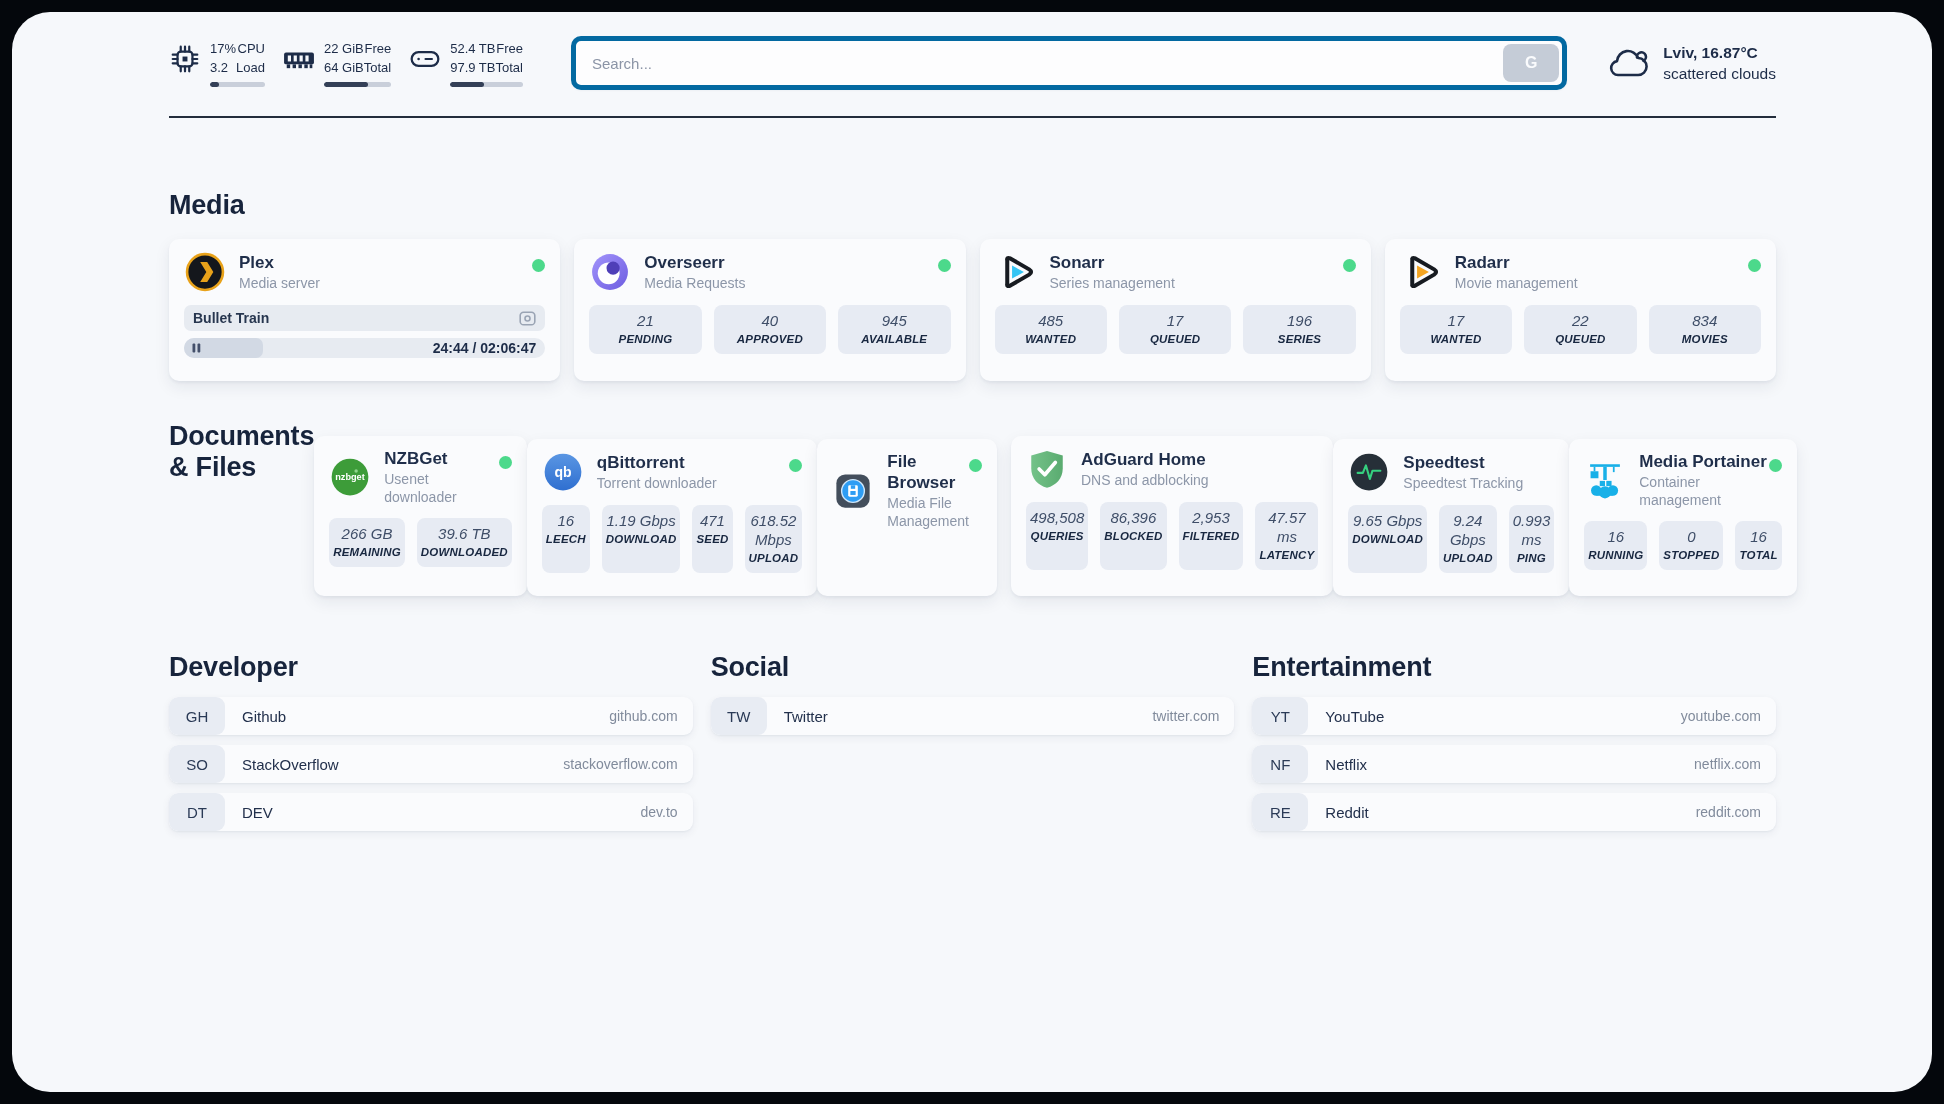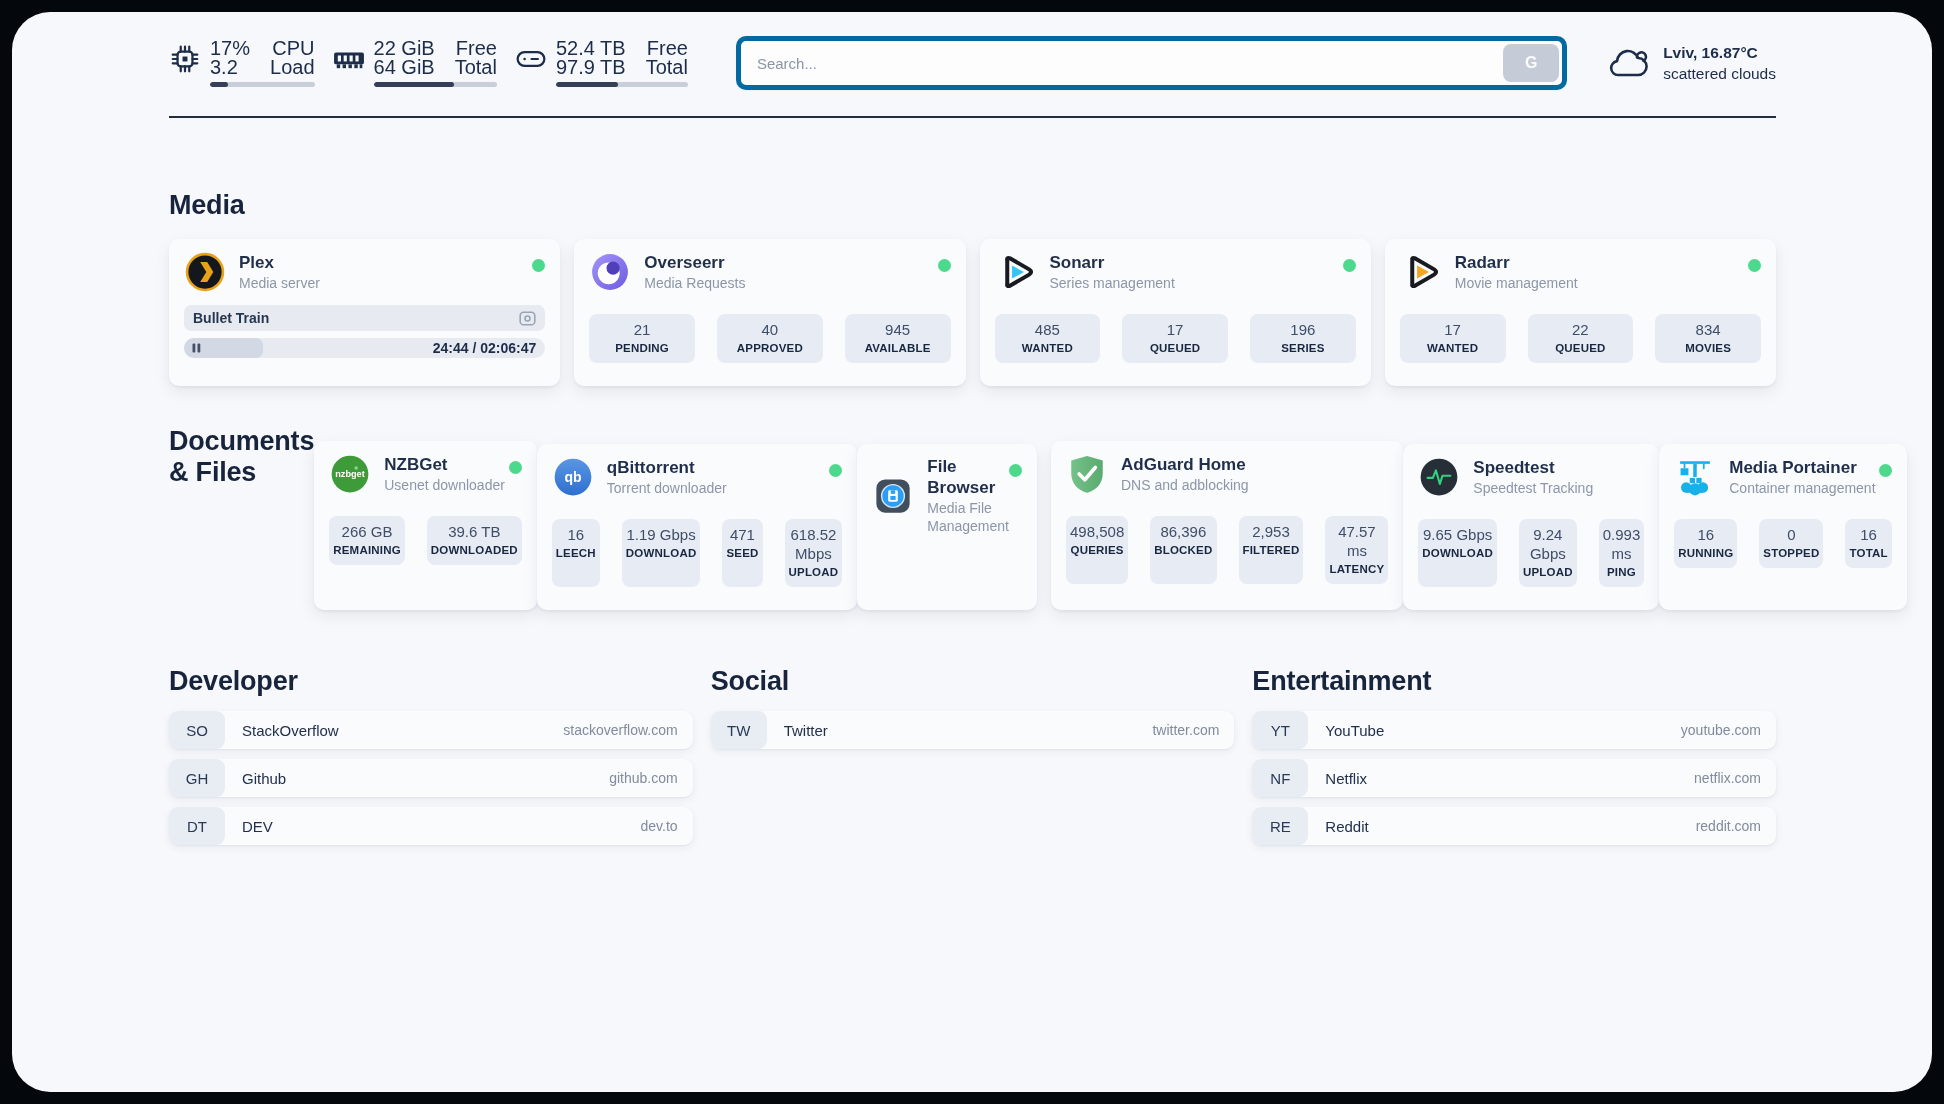--- a/index.html
+++ b/index.html
@@ -12,21 +12,21 @@
   .page{
     position:absolute;inset:12px;background:#f6f8fb;border-radius:38px;overflow:hidden;
   }
   .content{width:1607px;margin-left:157px;}
 
   
   .topbar{display:flex;align-items:center;margin-top:25px;height:52px;}
   .metric{display:flex;align-items:flex-start;margin-right:18px;}
   .micon{width:32px;height:32px;margin-top:4px;margin-right:9px;flex:0 0 auto;}
   .mbody{display:flex;flex-direction:column;}
-  .mgrid{display:grid;grid-template-columns:auto auto;column-gap:20px;font-size:20px;line-height:19px;color:#1d2c48;font-weight:500;}
+  .mgrid{display:grid;grid-template-columns:auto auto;font-size:13px;line-height:19px;color:#1d2c48;font-weight:500;}
   .mgrid .lab{text-align:right;}
   .bar{margin-top:5px;height:5px;border-radius:3px;background:#c9cfda;overflow:hidden;}
   .fill{height:100%;background:#344057;border-radius:3px;}
   .searchbox{flex:1;margin:0 40px 0 30px;height:44px;background:#fdfdfe;border:5px solid #0369a1;border-radius:10px;display:flex;align-items:center;overflow:hidden;box-shadow:0 1px 2px rgba(30,45,80,.04);}
   .searchbox input{flex:1;border:none;outline:none;background:transparent;padding:0 16px;font-size:15px;color:#2a3a56;font-family:inherit;}
   .searchbox input::placeholder{color:#8b94a6;}
   .gbtn{width:56px;height:38px;margin-right:3px;border:none;border-radius:8px;background:#c5ccd7;color:#fafbfd;font-size:16px;font-weight:700;display:flex;align-items:center;justify-content:center;cursor:pointer;}
   .weather{display:flex;align-items:center;gap:12px;}
   .weather .wtxt{font-size:15.5px;color:#1d2c48;line-height:21px;}
   .weather .wtop{font-weight:600;}
@@ -38,21 +38,21 @@
 
   
   .cards4{display:grid;grid-template-columns:repeat(4,1fr);gap:14px;margin-top:18px;}
   .card{background:#fafbfd;border-radius:10px;box-shadow:0 2px 3px rgba(25,39,70,.05),0 6px 16px rgba(25,39,70,.08);padding:12px 15px 23px;}
   .chead{display:flex;align-items:center;}
   .cicon{width:42px;height:42px;flex:0 0 auto;margin-right:13px;}
   .ctxt{min-width:0;}
   .cname{font-size:17px;font-weight:600;color:#1f2e4a;line-height:21px;}
   .cdesc{font-size:14px;color:#8c96a8;line-height:18px;margin-top:1px;}
   .dot{width:13px;height:13px;border-radius:50%;background:#4cd98b;margin-left:auto;align-self:flex-start;margin-top:8px;flex:0 0 auto;}
-  .tiles{display:flex;gap:22px;margin-top:21px;}
+  .tiles{display:flex;gap:12px;margin-top:12px;font-style:italic;}
   .tile{flex:1;background:#e7ebf3;border-radius:8px;text-align:center;padding:6px 4px 7px;}
   .tval{font-size:15px;color:#3f4e68;line-height:19px;}
   .tlab{font-size:11.5px;font-weight:700;color:#182740;letter-spacing:.2px;line-height:15px;margin-top:2px;}
 
   
   .nprow{margin-top:12px;height:26px;background:#e7ebf1;border-radius:7px;display:flex;align-items:center;padding:0 9px;}
   .nprow .npname{font-size:14px;font-weight:600;color:#27364f;flex:1;}
   .pprow{margin-top:7px;height:20px;background:#e7ebf1;border-radius:10px;position:relative;overflow:hidden;}
   .pseg{position:absolute;left:0;top:0;bottom:0;background:#d2d9e4;border-radius:7px;display:flex;align-items:center;padding-left:8px;}
   .ptime{position:absolute;right:9px;top:0;line-height:20px;font-size:14px;font-weight:600;color:#1d2c48;}
@@ -482,30 +482,30 @@
         </div>
       </div>
     </div>
 
     <div class="bsecs">
 
       <div>
         <div class="h1">Developer</div>
         <div class="brows">
           <div class="brow">
+            <div class="bpill">GH</div>
+            <div class="bname">Github</div>
+            <div class="burl">github.com</div>
+          </div>
+          <div class="brow">
             <div class="bpill">SO</div>
             <div class="bname">StackOverflow</div>
             <div class="burl">stackoverflow.com</div>
           </div>
           <div class="brow">
-            <div class="bpill">GH</div>
-            <div class="bname">Github</div>
-            <div class="burl">github.com</div>
-          </div>
-          <div class="brow">
             <div class="bpill">DT</div>
             <div class="bname">DEV</div>
             <div class="burl">dev.to</div>
           </div>
         </div>
       </div>
 
       <div>
         <div class="h1">Social</div>
         <div class="brows">

